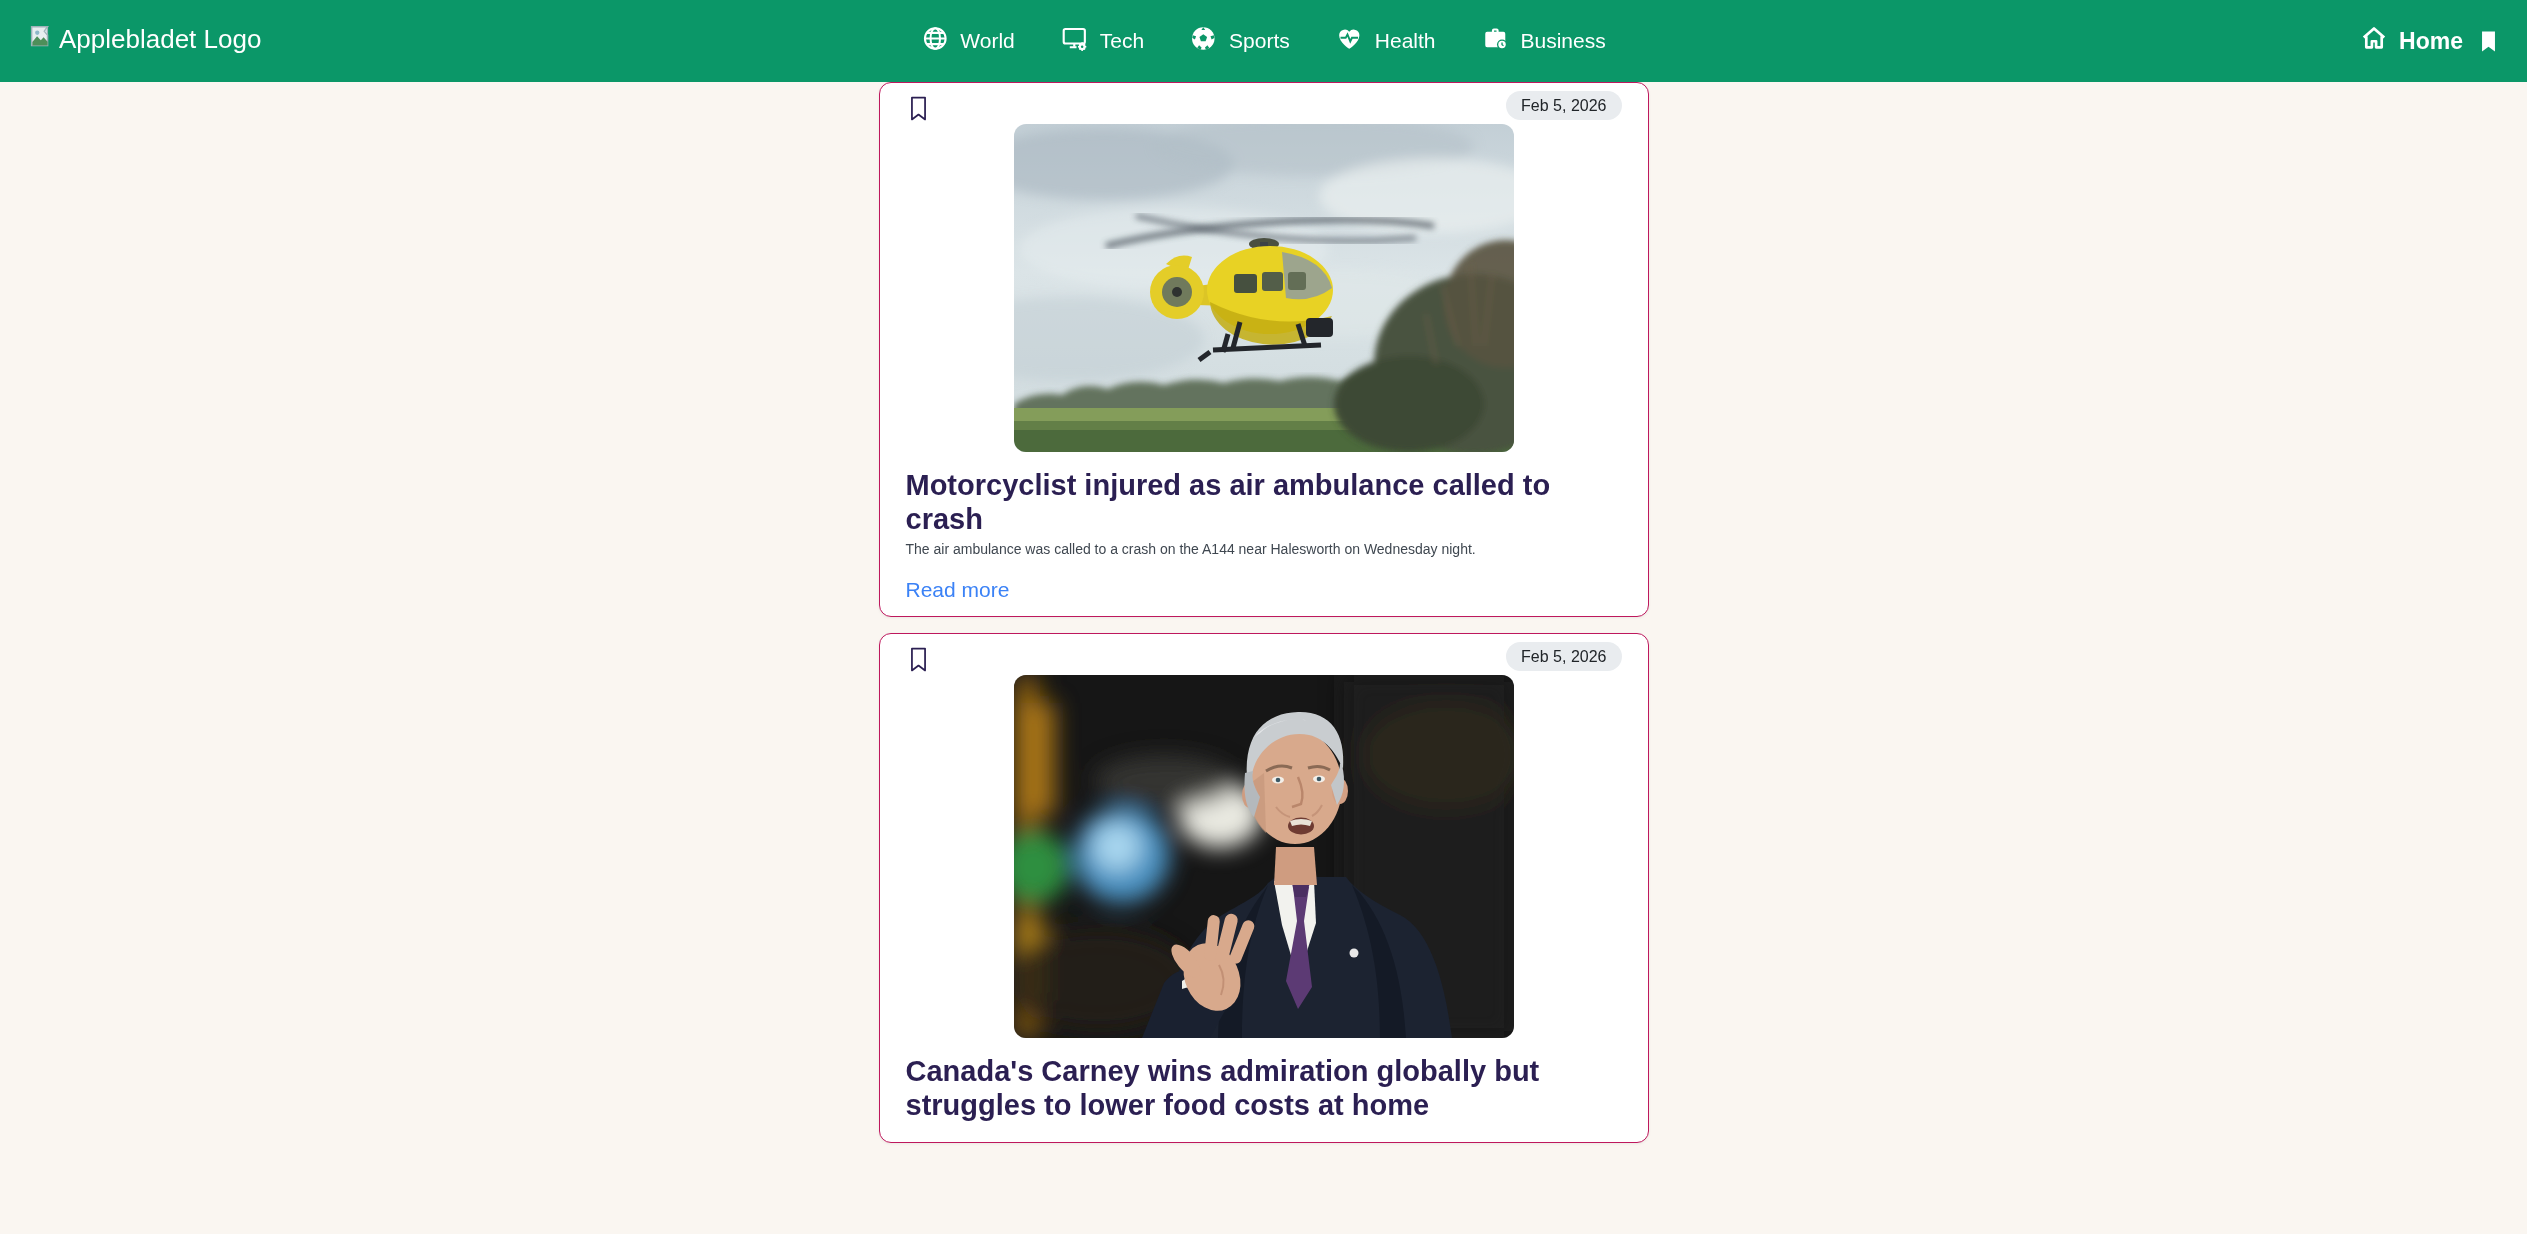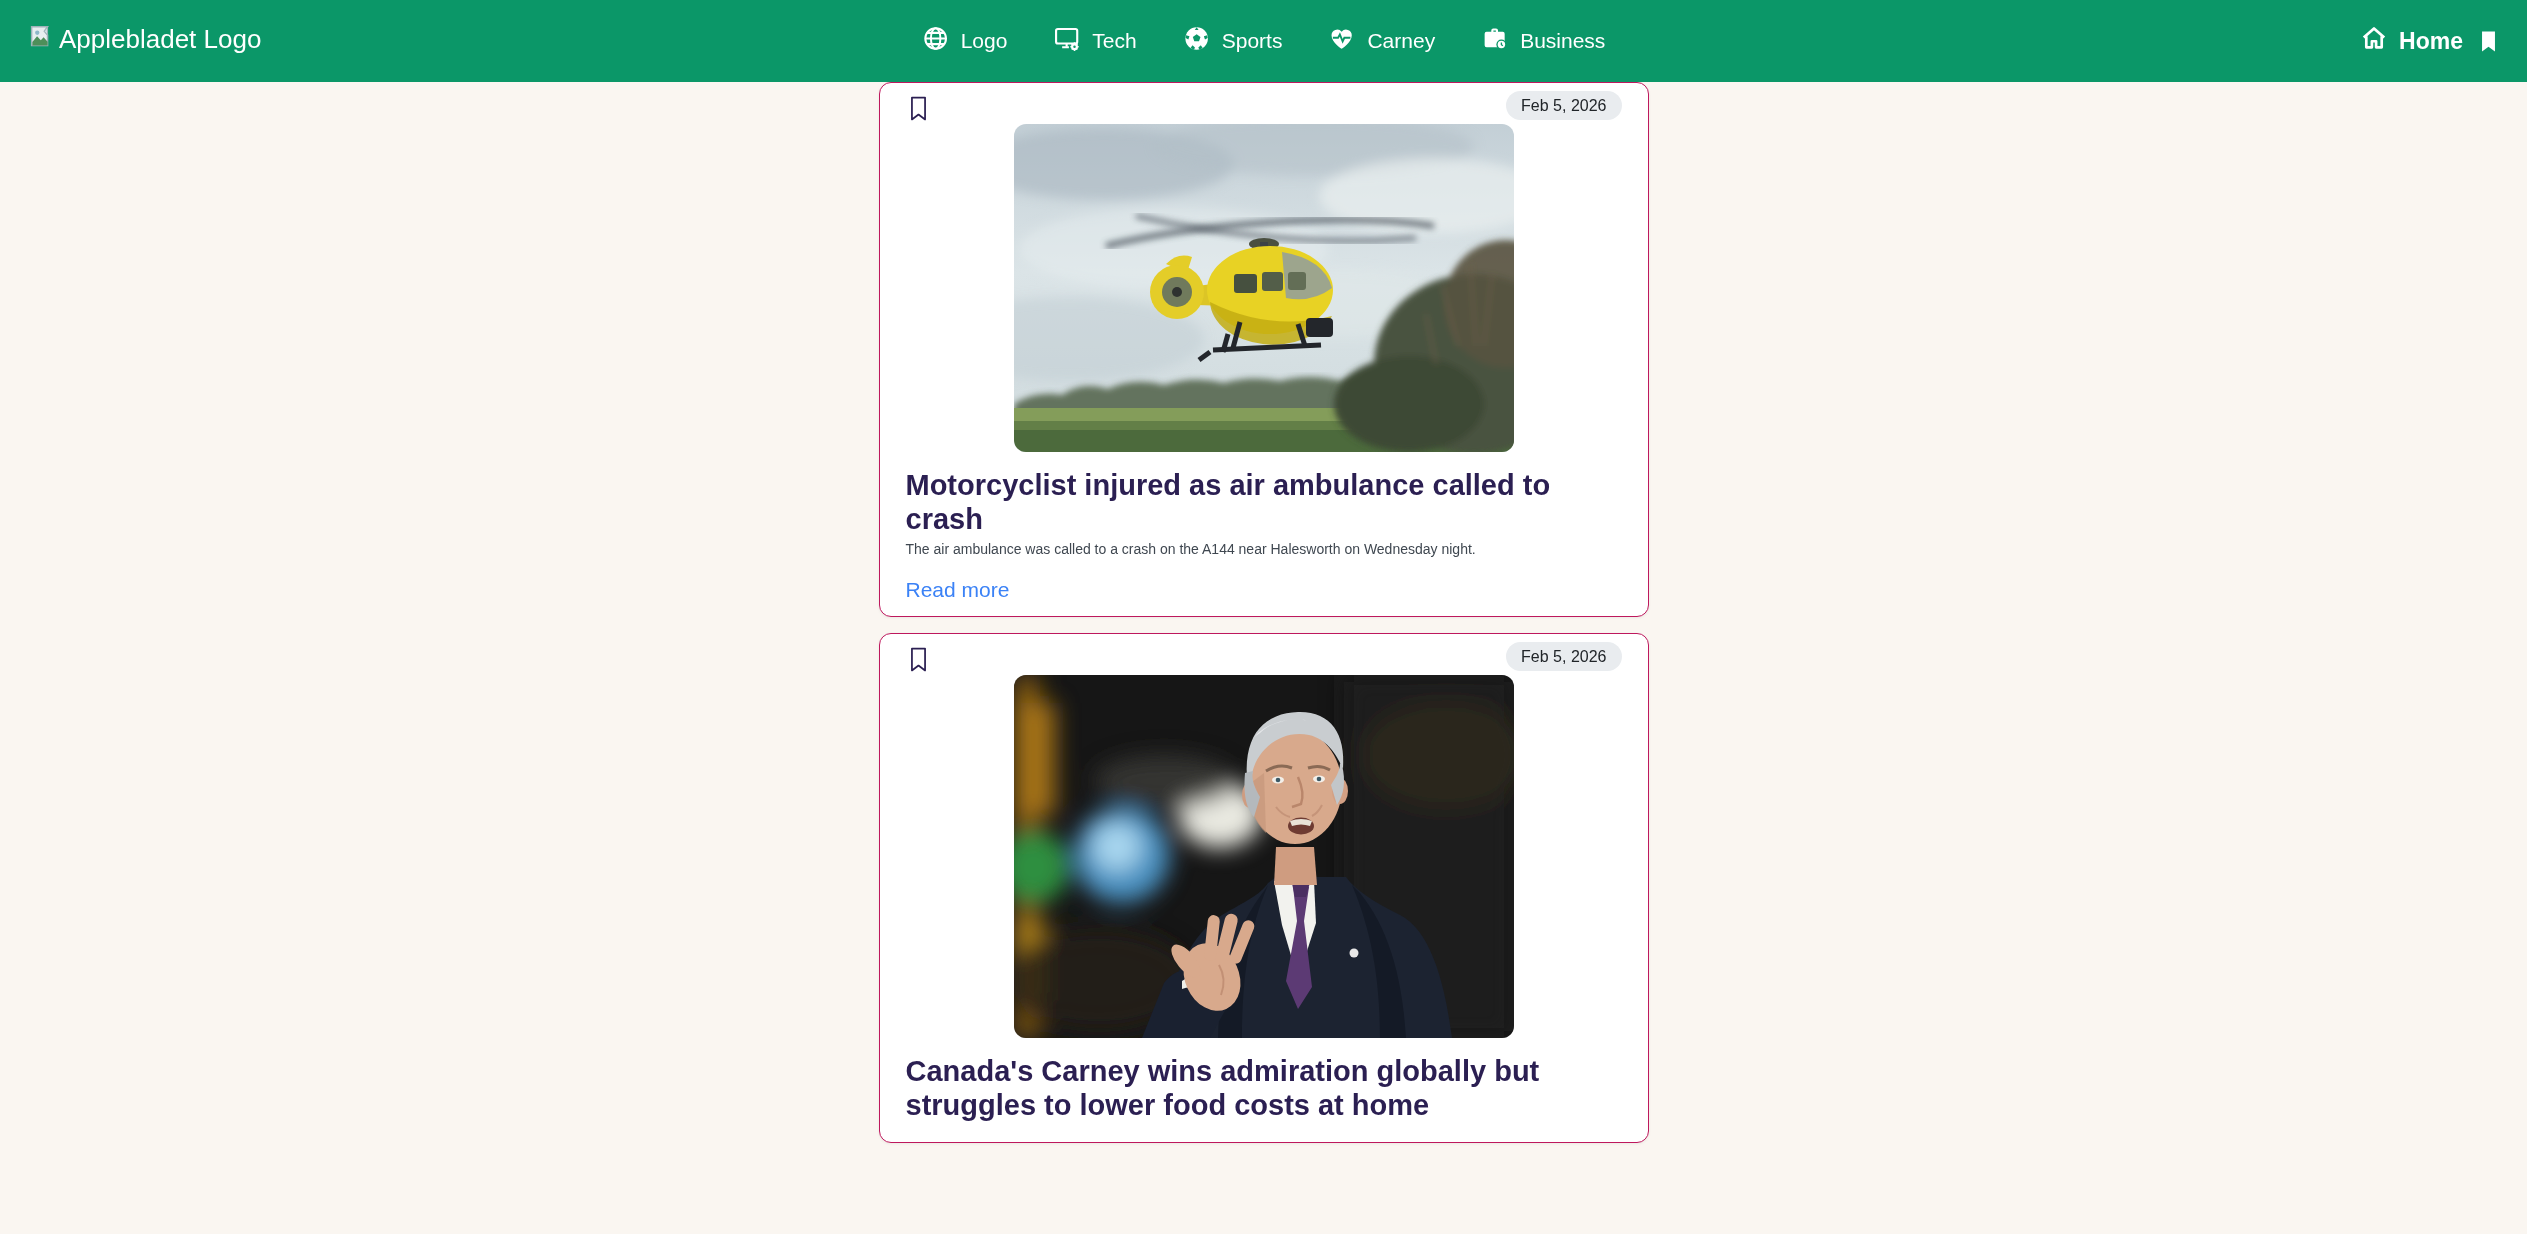--- a/index.html
+++ b/index.html
@@ -106,21 +106,21 @@
 
   <nav class="nav">
     <a class="nav-item">
       <span>
         <svg width="27" height="27" viewBox="0 0 24 24" fill="none" stroke="#fff" stroke-width="1.8">
           <circle cx="12" cy="12" r="9.2"></circle>
             <ellipse cx="12" cy="12" rx="4.2" ry="9.2"></ellipse>
           <path d="M2.8 12h18.4M4.4 7h15.2M4.4 17h15.2"></path>
         </svg>
       </span>
-      <span>Logo</span>
+      <span>World</span>
     </a>
     <a class="nav-item">
       <span>
         <svg width="27" height="27" viewBox="0 0 24 24">
           <g fill="none" stroke="#fff" stroke-width="1.9">
             <rect x="2.6" y="3.6" width="18.8" height="12.8" rx="1.6"></rect>
             <path d="M12 16.4v3"></path>
               <path d="M8 19.8h6"></path>
           </g>
           <circle cx="19" cy="19.3" r="3.1" fill="#fff"></circle>
@@ -148,21 +148,21 @@
       </span>
       <span>Sports</span>
     </a>
     <a class="nav-item">
       <span>
         <svg width="27" height="27" viewBox="0 0 24 24">
           <path fill="#fff" d="M12 21.2S3 15.6 3 9.1a5 5 0 0 1 9-3 5 5 0 0 1 9 3c0 6.5-9 12.1-9 12.1z"></path>
           <polyline points="4.2,11.4 8.8,11.4 10.4,8.4 12.9,14.6 14.4,11.4 19.8,11.4" fill="none" stroke="#0b9768" stroke-width="1.7"></polyline>
         </svg>
       </span>
-      <span>Carney</span>
+      <span>Health</span>
     </a>
     <a class="nav-item">
       <span>
         <svg width="27" height="27" viewBox="0 0 24 24">
           <path fill="#fff" d="M9 6V4.8A1.8 1.8 0 0 1 10.8 3h2.4A1.8 1.8 0 0 1 15 4.8V6h4.2A1.7 1.7 0 0 1 20.9 7.7V18a1.7 1.7 0 0 1-1.7 1.7H4.8A1.7 1.7 0 0 1 3.1 18V7.7A1.7 1.7 0 0 1 4.8 6H9zm1.9-1.1V6h2.2V4.9z"></path>
           <circle cx="18" cy="17.4" r="4.5" fill="#0b9768"></circle>
           <circle cx="18" cy="17.4" r="3.3" fill="#fff"></circle>
           <path d="M18 15.6v1.9l1.3.9" stroke="#0b9768" stroke-width="1.2" fill="none"></path>
         </svg>
       </span>

